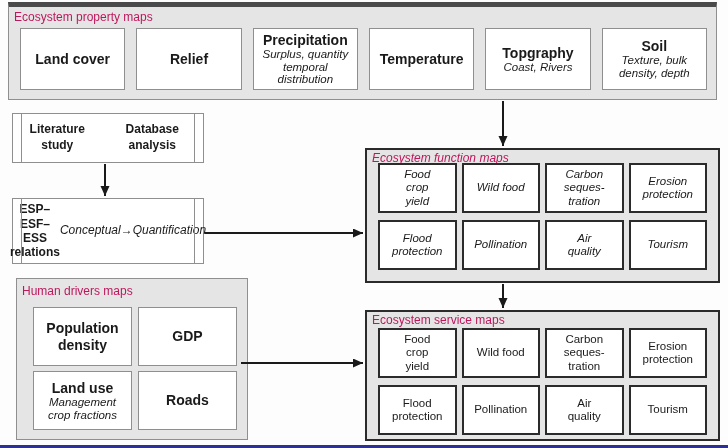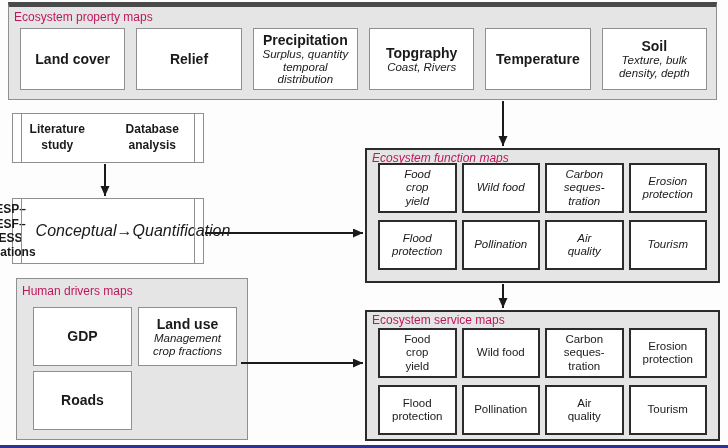--- a/index.html
+++ b/index.html
@@ -44,21 +44,21 @@
   }
   .proc-box::before, .proc-box::after {
     content:""; position:absolute; top:0; bottom:0; width:1px; background:#8f8f8f;
   }
   .proc-box::before { left:8px; }
   .proc-box::after  { right:8px; }
   .lit-box { top:113px; height:50px; }
   .lit-line { font-weight:bold; font-size:12px; line-height:1.3; }
   .esp-box { top:198px; height:66px; }
   .esp-title { font-weight:bold; font-size:12px; line-height:1.2; }
-  .esp-sub { font-style:italic; font-size:16px; line-height:1.15; }
+  .esp-sub { font-style:italic; font-size:12px; line-height:1.15; }
   
   .human-container {
     position:absolute; left:8px; top:278px; width:232px; height:162px;
     background:#e5e5e5; border:1px solid #8f8f8f;margin-left:8px;
   }
   .human-container .container-title { top:5px; }
   .human-grid {
     position:absolute; left:16px; top:28px; width:204px; height:123px;
     display:grid; grid-template-columns:1fr 1fr; grid-template-rows:1fr 1fr;
     gap:5px 6px;
@@ -99,25 +99,25 @@
     <div class="white-box prop-box">
       <div class="box-label">Relief</div>
     </div>
     <div class="white-box prop-box">
       <div class="box-label">Precipitation</div>
       <div class="box-sub">Surplus, quantity
 temporal
 distribution</div>
     </div>
     <div class="white-box prop-box">
+      <div class="box-label">Temperature</div>
+    </div>
+    <div class="white-box prop-box">
       <div class="box-label">Topgraphy</div>
       <div class="box-sub">Coast, Rivers</div>
-    </div>
-    <div class="white-box prop-box">
-      <div class="box-label">Temperature</div>
     </div>
     <div class="white-box prop-box">
       <div class="box-label">Soil</div>
       <div class="box-sub">Texture, bulk
 density, depth</div>
     </div>
   </div>
 </div>
 
 <div class="proc-box lit-box">
@@ -128,20 +128,24 @@
 <div class="proc-box esp-box">
   <div class="esp-title">ESP–ESF–ESS relations</div>
   <div class="esp-sub">Conceptual</div>
   <div class="esp-sub">→</div>
   <div class="esp-sub">Quantification</div>
 </div>
 
 <div class="human-container">
   <div class="container-title">Human drivers maps</div>
   <div class="human-grid">
+    <div class="white-box">
+      <div class="box-label">Population
+density</div>
+    </div>
     <div class="white-box">
       <div class="box-label">GDP</div>
     </div>
     <div class="white-box">
       <div class="box-label">Land use</div>
       <div class="box-sub">Management
 crop fractions</div>
     </div>
     <div class="white-box">
       <div class="box-label">Roads</div>

